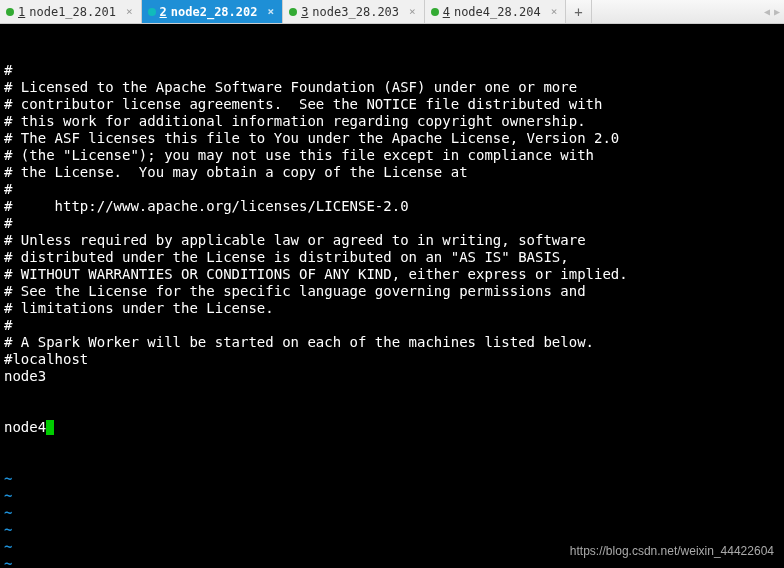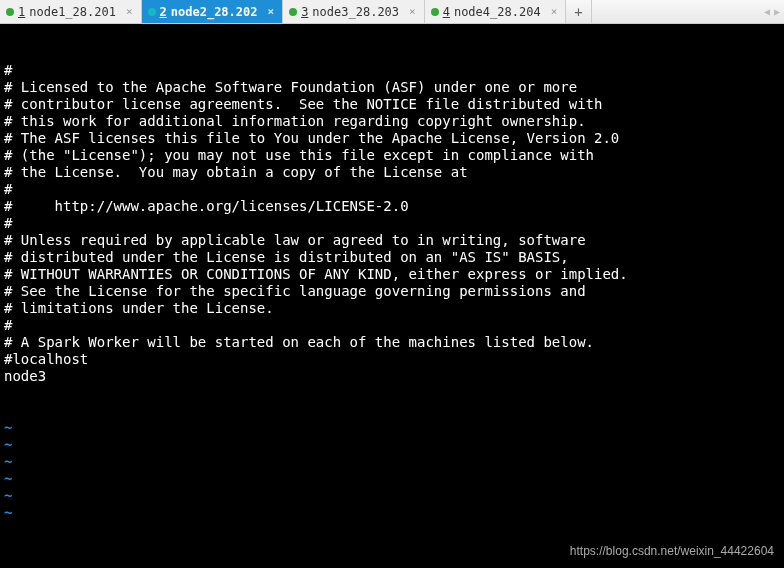--- a/index.html
+++ b/index.html
@@ -130,16 +130,17 @@
     </div>
   <div class="tab-add">+</div>
   <div class="tab-nav">
     <span class="tab-nav-btn">◀</span>
     <span class="tab-nav-btn">▶</span>
   </div>
 </div>
 
 <div class="terminal">
   <div class="line">#</div><div class="line"># Licensed to the Apache Software Foundation (ASF) under one or more</div><div class="line"># contributor license agreements.  See the NOTICE file distributed with</div><div class="line"># this work for additional information regarding copyright ownership.</div><div class="line"># The ASF licenses this file to You under the Apache License, Version 2.0</div><div class="line"># (the "License"); you may not use this file except in compliance with</div><div class="line"># the License.  You may obtain a copy of the License at</div><div class="line">#</div><div class="line">#     http://www.apache.org/licenses/LICENSE-2.0</div><div class="line">#</div><div class="line"># Unless required by applicable law or agreed to in writing, software</div><div class="line"># distributed under the License is distributed on an "AS IS" BASIS,</div><div class="line"># WITHOUT WARRANTIES OR CONDITIONS OF ANY KIND, either express or implied.</div><div class="line"># See the License for the specific language governing permissions and</div><div class="line"># limitations under the License.</div><div class="line">#</div><div class="line"></div><div class="line"># A Spark Worker will be started on each of the machines listed below.</div><div class="line">#localhost</div><div class="line">node3</div>
+  <div class="line"><span>node4</span><span class="cursor"></span></div>
   <div class="line tilde">~</div><div class="line tilde">~</div><div class="line tilde">~</div><div class="line tilde">~</div><div class="line tilde">~</div><div class="line tilde">~</div>
   
   <div class="watermark">https://blog.csdn.net/weixin_44422604</div>
 </div>
 
 </body></html>

